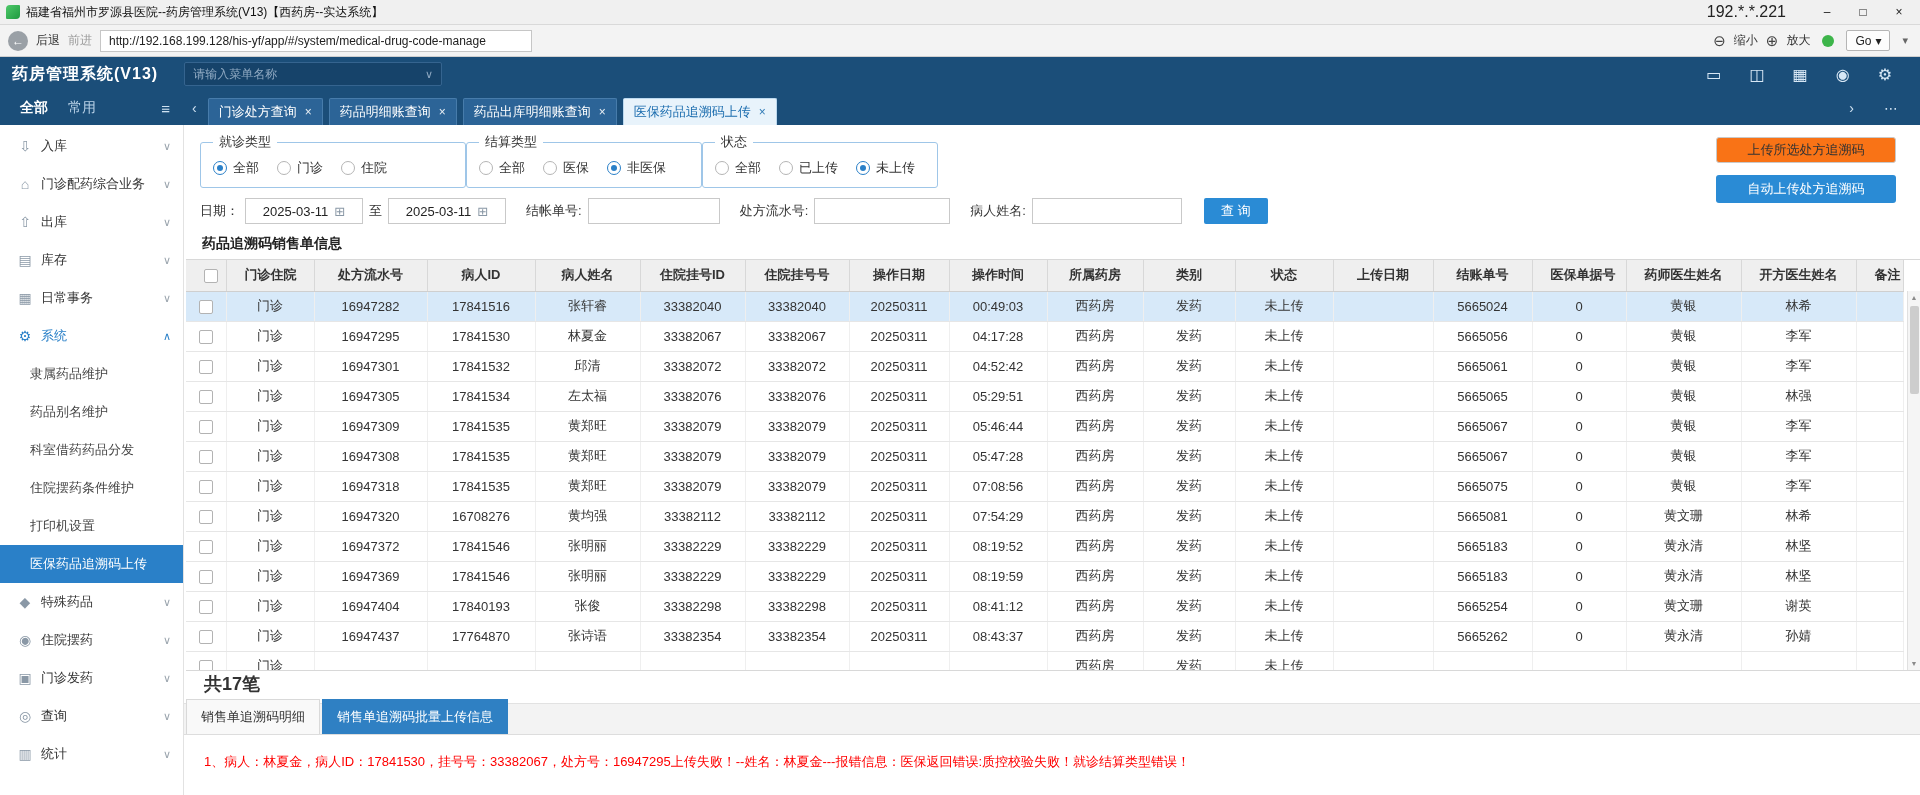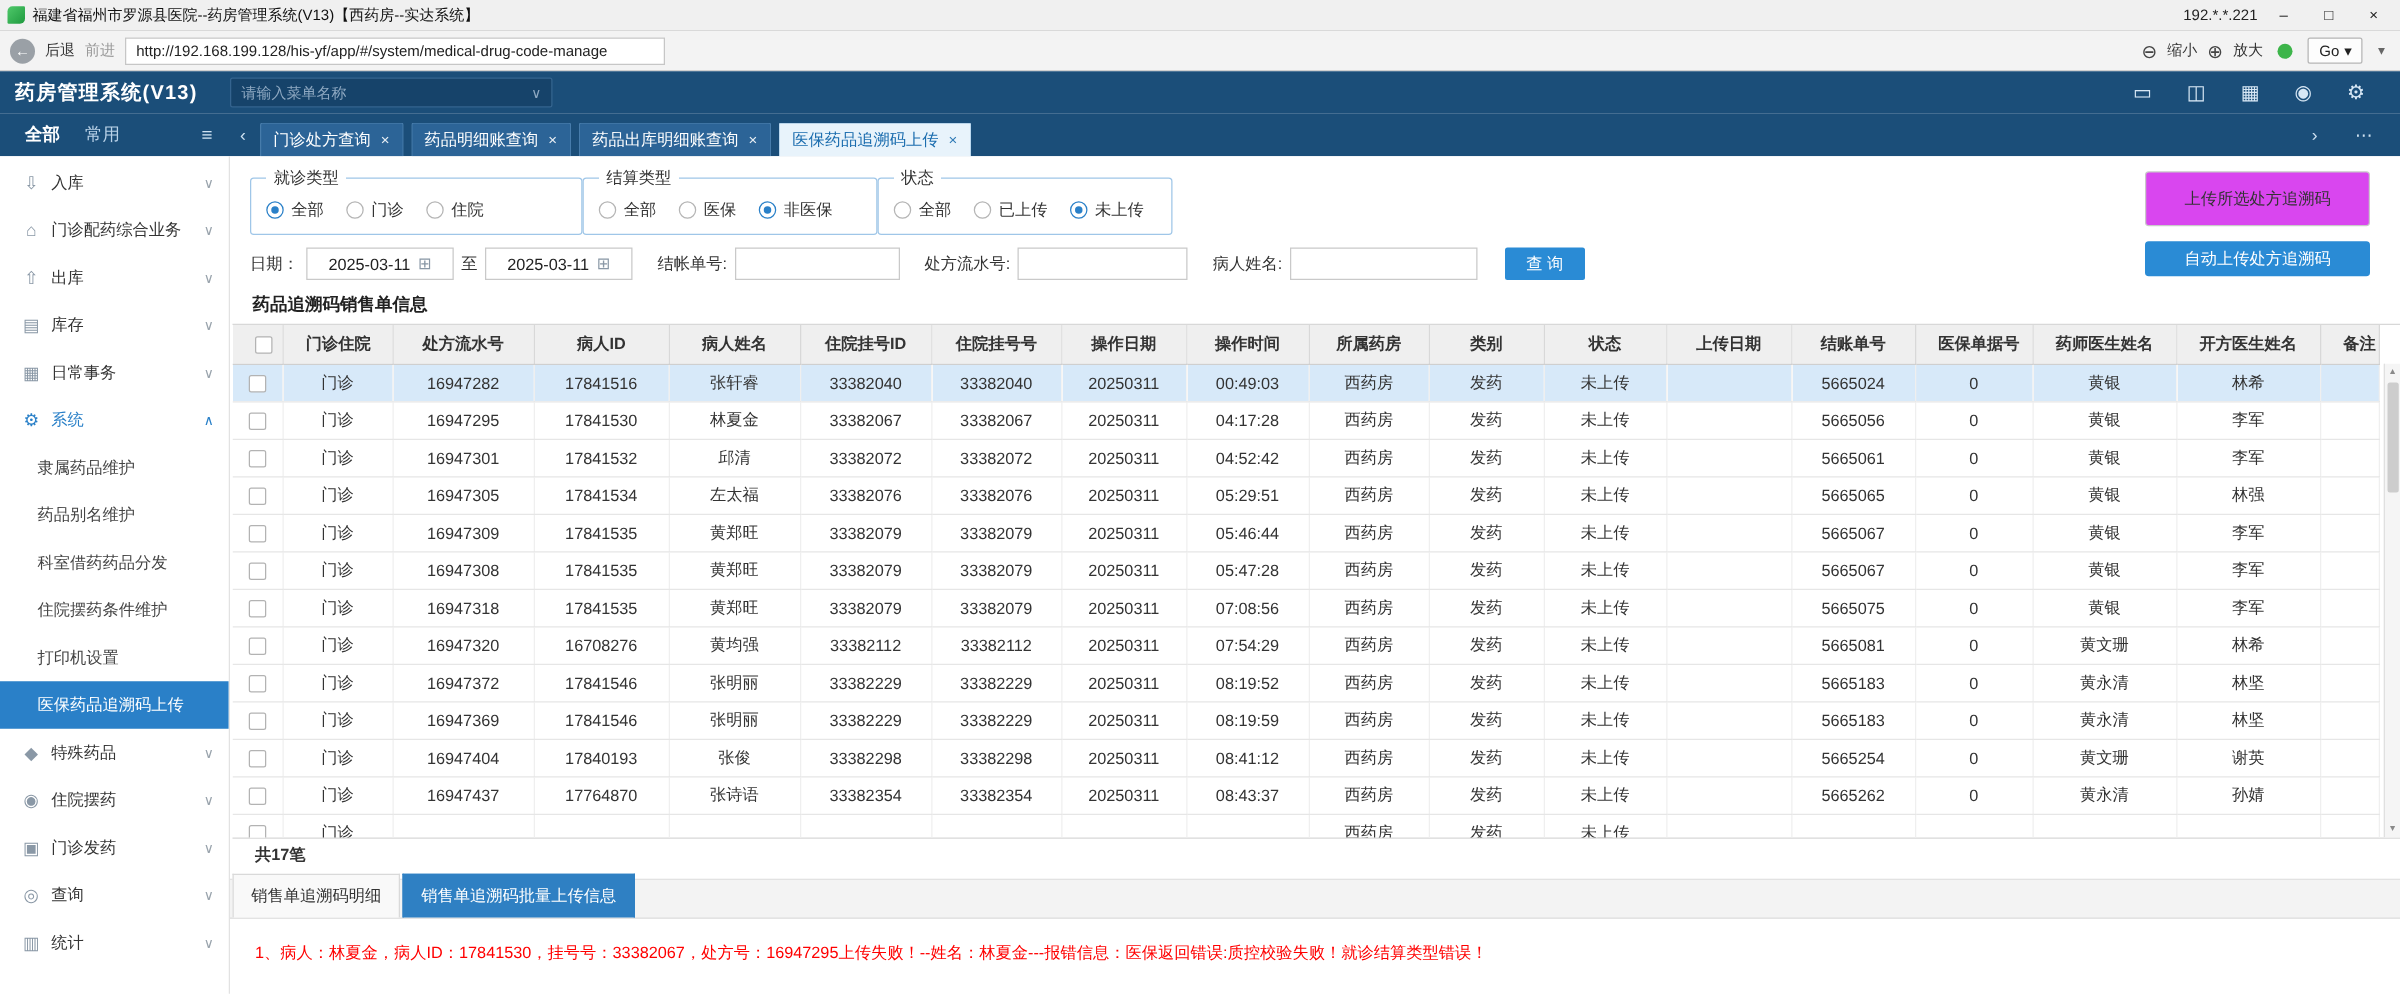--- a/index.html
+++ b/index.html
@@ -3,21 +3,21 @@
 <meta charset="utf-8">
 <style>
   *{margin:0;padding:0;box-sizing:border-box}
   body{width:1920px;height:795px;overflow:hidden;background:#fff;
        font-family:"Liberation Sans","DejaVu Sans",sans-serif;font-size:13px;color:#333}
   
   .titlebar{height:22px;background:#f0f0f0;border-bottom:1px solid #d9d9d9;display:flex;align-items:center;padding:12px 6px;gap:6px}
   .logo{width:14px;height:14px;border-radius:4px 1px 4px 1px;background:linear-gradient(135deg,#4fc96a,#1f9a3f);flex:0 0 auto}
   .title-text{font-size:12px;color:#111}
   .tb-sp{flex:1}
-  .tb-ip{font-size:12px;color:#222;margin-right:0}
+  .tb-ip{font-size:16px;color:#222;margin-right:20px}
   .winbtn{width:30px;text-align:center;font-size:12px;color:#222;cursor:default}
   
   .browserbar{height:32px;background:#f3f3f3;border-bottom:1px solid #cfcfcf;display:flex;align-items:center;padding:0 8px;gap:8px}
   .nav-circle{width:20px;height:20px;border-radius:50%;background:#9aa0a6;color:#fff;display:flex;align-items:center;justify-content:center;font-size:12px}
   .nav-label{font-size:12px;color:#333}
   .nav-label.disabled{color:#9a9a9a}
   .url-input{width:432px;height:22px;background:#fff;border:1px solid #c6c6c6;padding:0 8px;font-size:12px;color:#222;font-family:inherit}
   .bb-sp{flex:1}
   .zoom-glyph{font-size:15px;color:#444}
   .green-dot{width:12px;height:12px;border-radius:50%;background:#3db54a;margin:0 4px}
@@ -70,36 +70,36 @@
   .radio.checked::after{content:"";position:absolute;inset:3px;border-radius:50%;background:#2a80c8}
   .frow{display:flex;align-items:center;margin-top:10px;gap:6px;font-size:13px;color:#333}
   .inputbox{height:26px;border:1px solid #c9c9c9;background:#fff;display:flex;align-items:center;padding:0 7px;font-size:13px;color:#222}
   .datebox{width:118px;justify-content:center}
   .cal{color:#8a98a6;font-size:13px;margin-left:6px}
   .txt-input{height:26px;border:1px solid #c9c9c9;background:#fff;padding:0 6px;font-size:13px;font-family:inherit}
   .w-bill{width:132px}.w-rx{width:136px}.w-name{width:150px}
   .lbl-gap{margin-left:14px}
   .btn-query{margin-left:16px;width:64px;height:26px;background:#2a8bd5;color:#fff;border:none;border-radius:2px;font-size:13px;font-family:inherit;cursor:pointer}
   .upload-btns{position:absolute;right:24px;top:12px;display:flex;flex-direction:column;gap:12px;width:180px}
-  .btn-outline{height:44px;border:1px solid #c9c9c9;background:#d946ef;color:#333;border-radius:3px;font-size:13px;font-family:Liberation Serif, serif;cursor:pointer}
+  .btn-outline{height:26px;border:1px solid #c9c9c9;background:#f97316;color:#333;border-radius:3px;font-size:13px;font-family:Liberation Serif, serif;cursor:pointer}
   .btn-primary{height:28px;border:none;background:#2a8bd5;color:#fff;border-radius:3px;font-size:13px;font-family:inherit;cursor:pointer}
   
   .grid-title{font-weight:bold;font-size:14px;color:#222;padding:7px 0 6px 18px}
   .grid-wrap{margin-left:2px;position:relative}
   .grid-viewport{height:412px;overflow:hidden;position:relative;border-top:1px solid #d8d8d8;border-bottom:1px solid #d8d8d8}
   table.grid{border-collapse:collapse;table-layout:fixed;width:1718px}
   .grid th{height:31px;background:#efefef;border-right:1px solid #d8d8d8;border-bottom:1px solid #cfcfcf;font-size:13px;font-weight:bold;color:#333;text-align:center;padding:0 18px;overflow:hidden;white-space:nowrap}
   .grid td{height:30px;border-bottom:1px solid #e6e6e6;border-right:1px solid #efefef;font-size:13px;color:#333;text-align:center;overflow:hidden;white-space:nowrap;padding:0 2px}
   .grid tr.hl td{background:#d7e9f9}
   .cb{display:inline-block;width:14px;height:14px;border:1px solid #b3b3b3;background:#fff;border-radius:2px;vertical-align:middle}
   .vscroll{position:absolute;top:31px;right:0;bottom:0;width:13px;background:#f5f5f5;border-left:1px solid #e0e0e0;display:flex;flex-direction:column;align-items:center}
   .vs-arrow{font-size:7px;color:#8a8a8a;line-height:13px;height:13px}
   .vs-thumb{width:9px;height:88px;background:#cdcdcd;border-radius:2px;margin-top:2px}
   .vs-sp{flex:1}
-  .grid-footer{height:26px;display:flex;align-items:center;padding-left:18px;font-size:13px;font-weight:bold;color:#333}
+  .grid-footer{height:26px;display:flex;align-items:center;padding-left:18px;font-size:18px;font-weight:bold;color:#333}
   
   .bottom-strip{margin-top:6px;background:#f3f3f3;border-top:1px solid #e2e2e2;border-bottom:1px solid #ddd;height:32px;display:flex;align-items:flex-end;padding-left:2px}
   .btab{height:31px;display:flex;align-items:center;padding:17px 14px;font-size:13px;color:#333;background:#f9f9f9;border:1px solid #d9d9d9;border-bottom:none;margin-right:2px;cursor:pointer;white-space:nowrap}
   .btab.active{background:#2f80c3;color:#fff;border-color:#2f80c3}
   .error-area{padding:18px 0 0 20px}
   .error-text{color:#ff0000;font-size:13px}
 </style>
 </head>
 <body>
 

